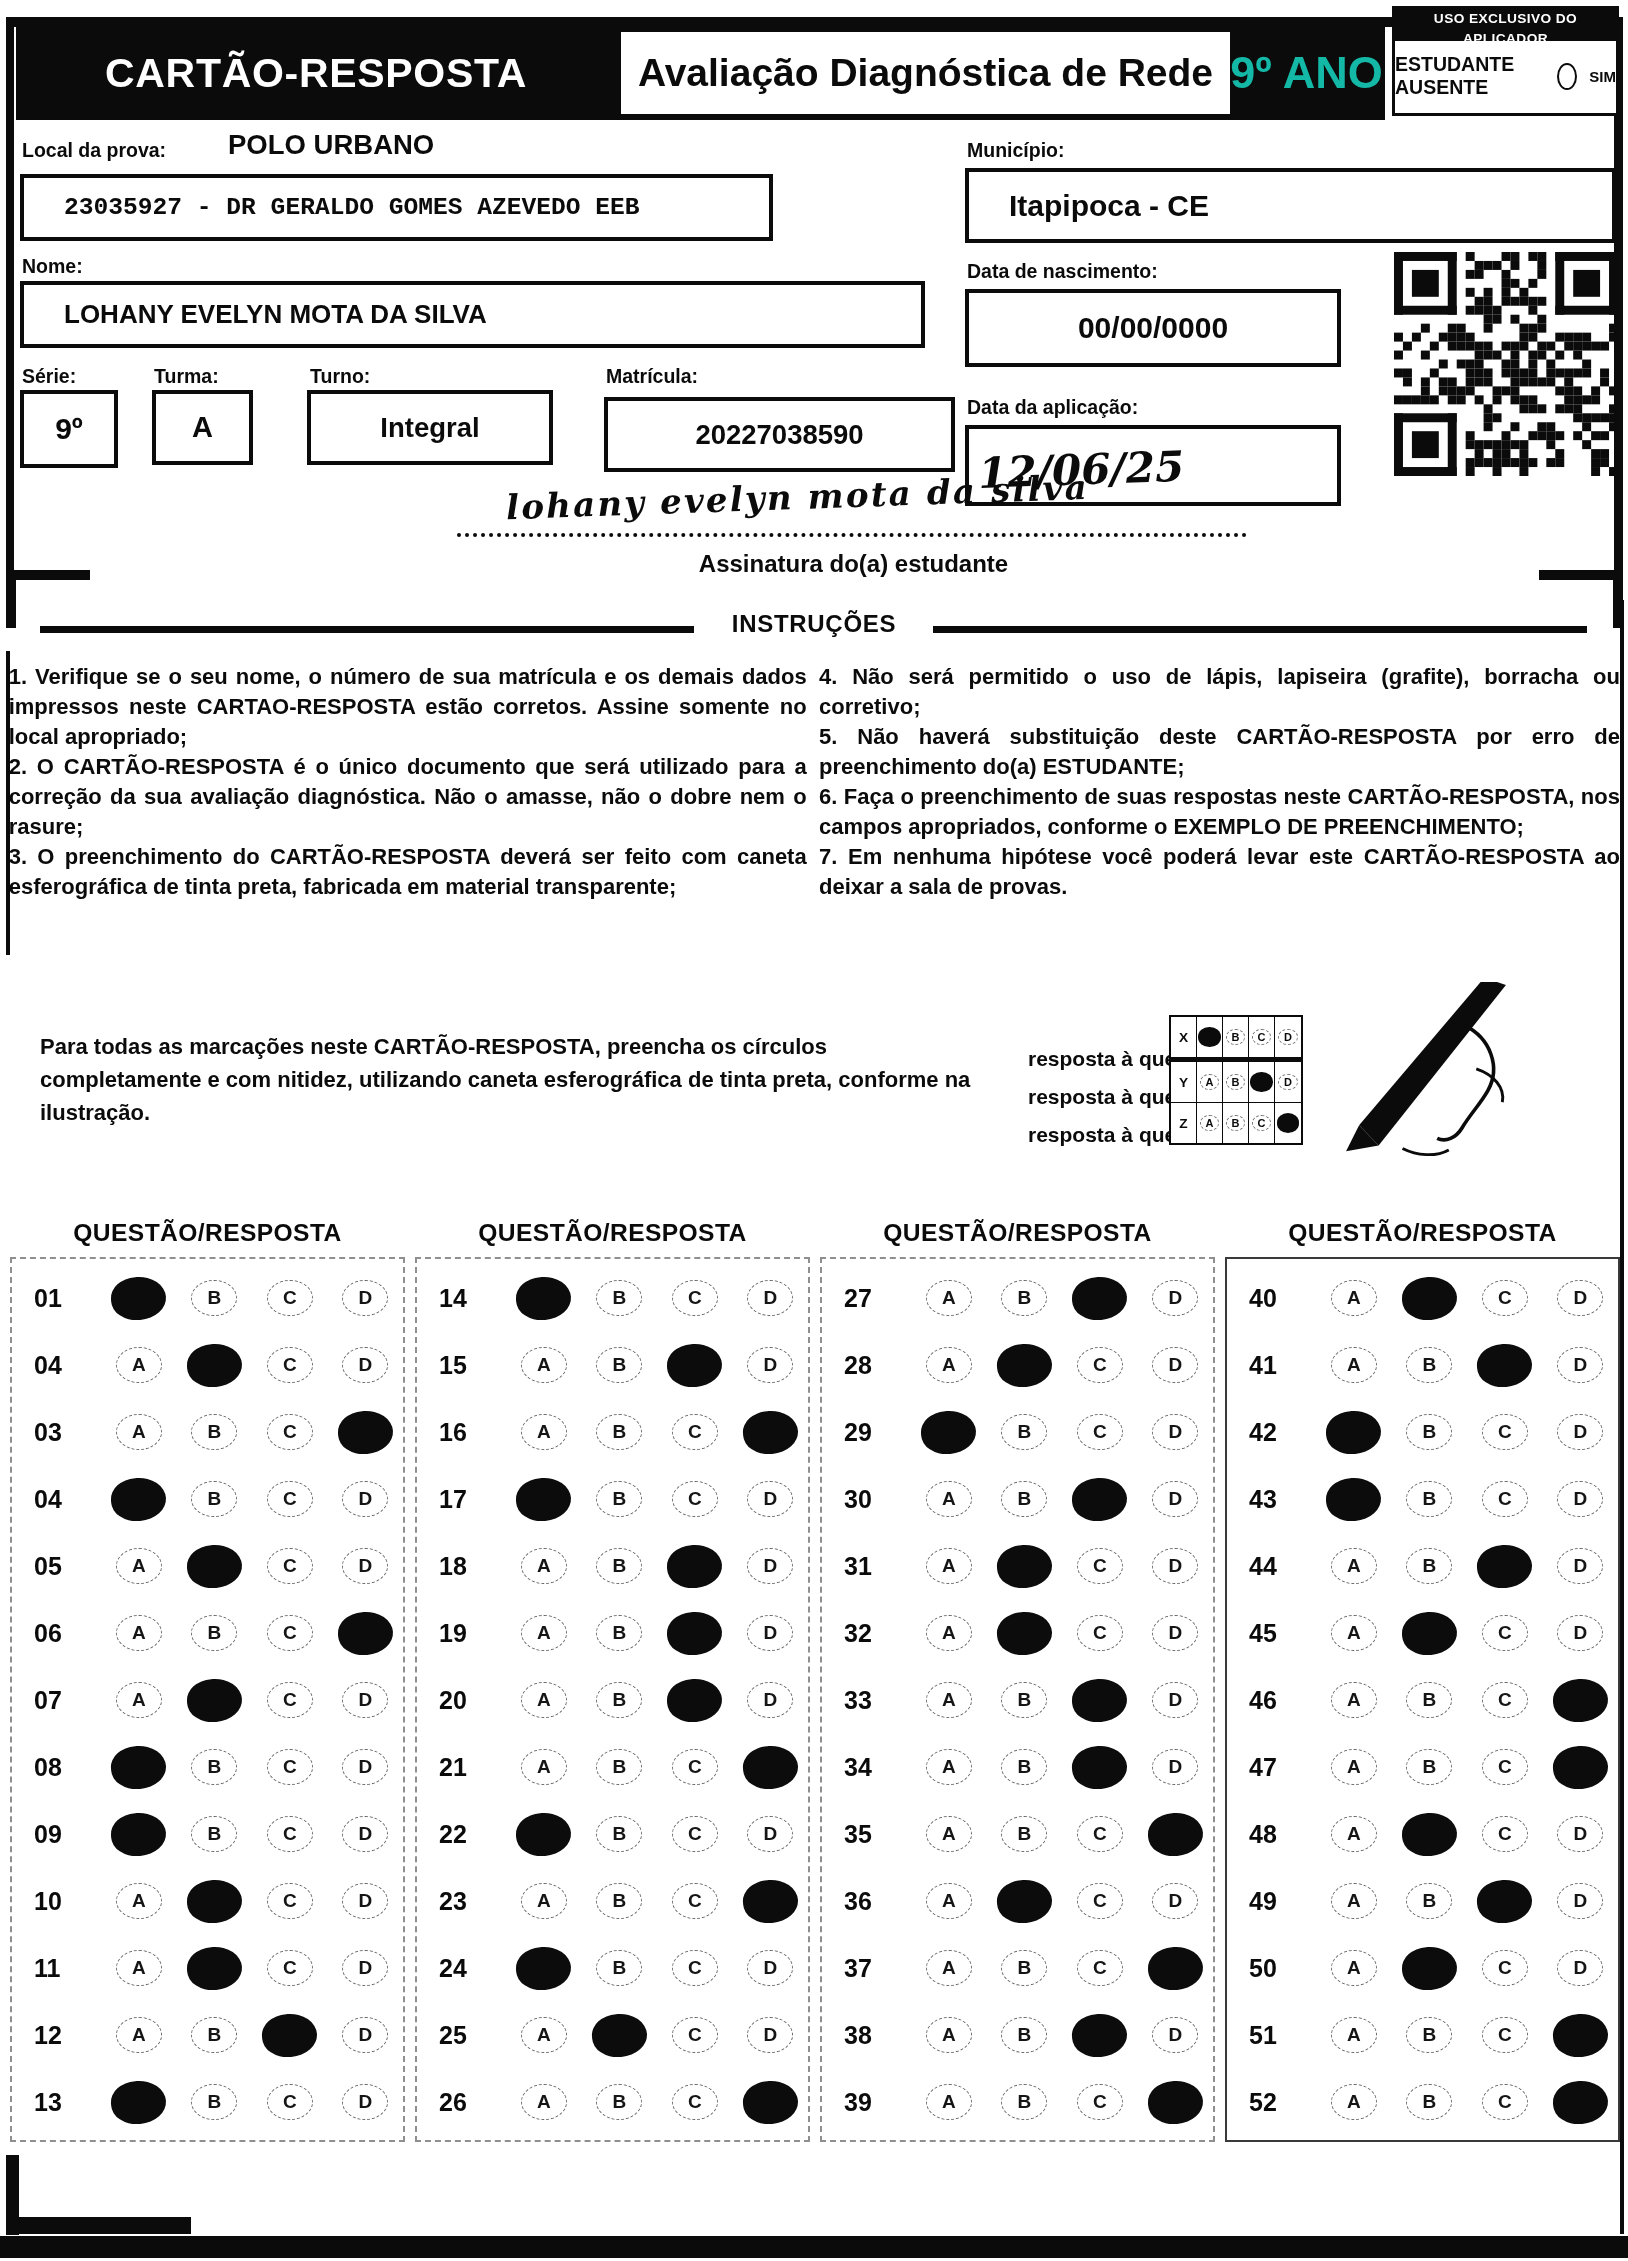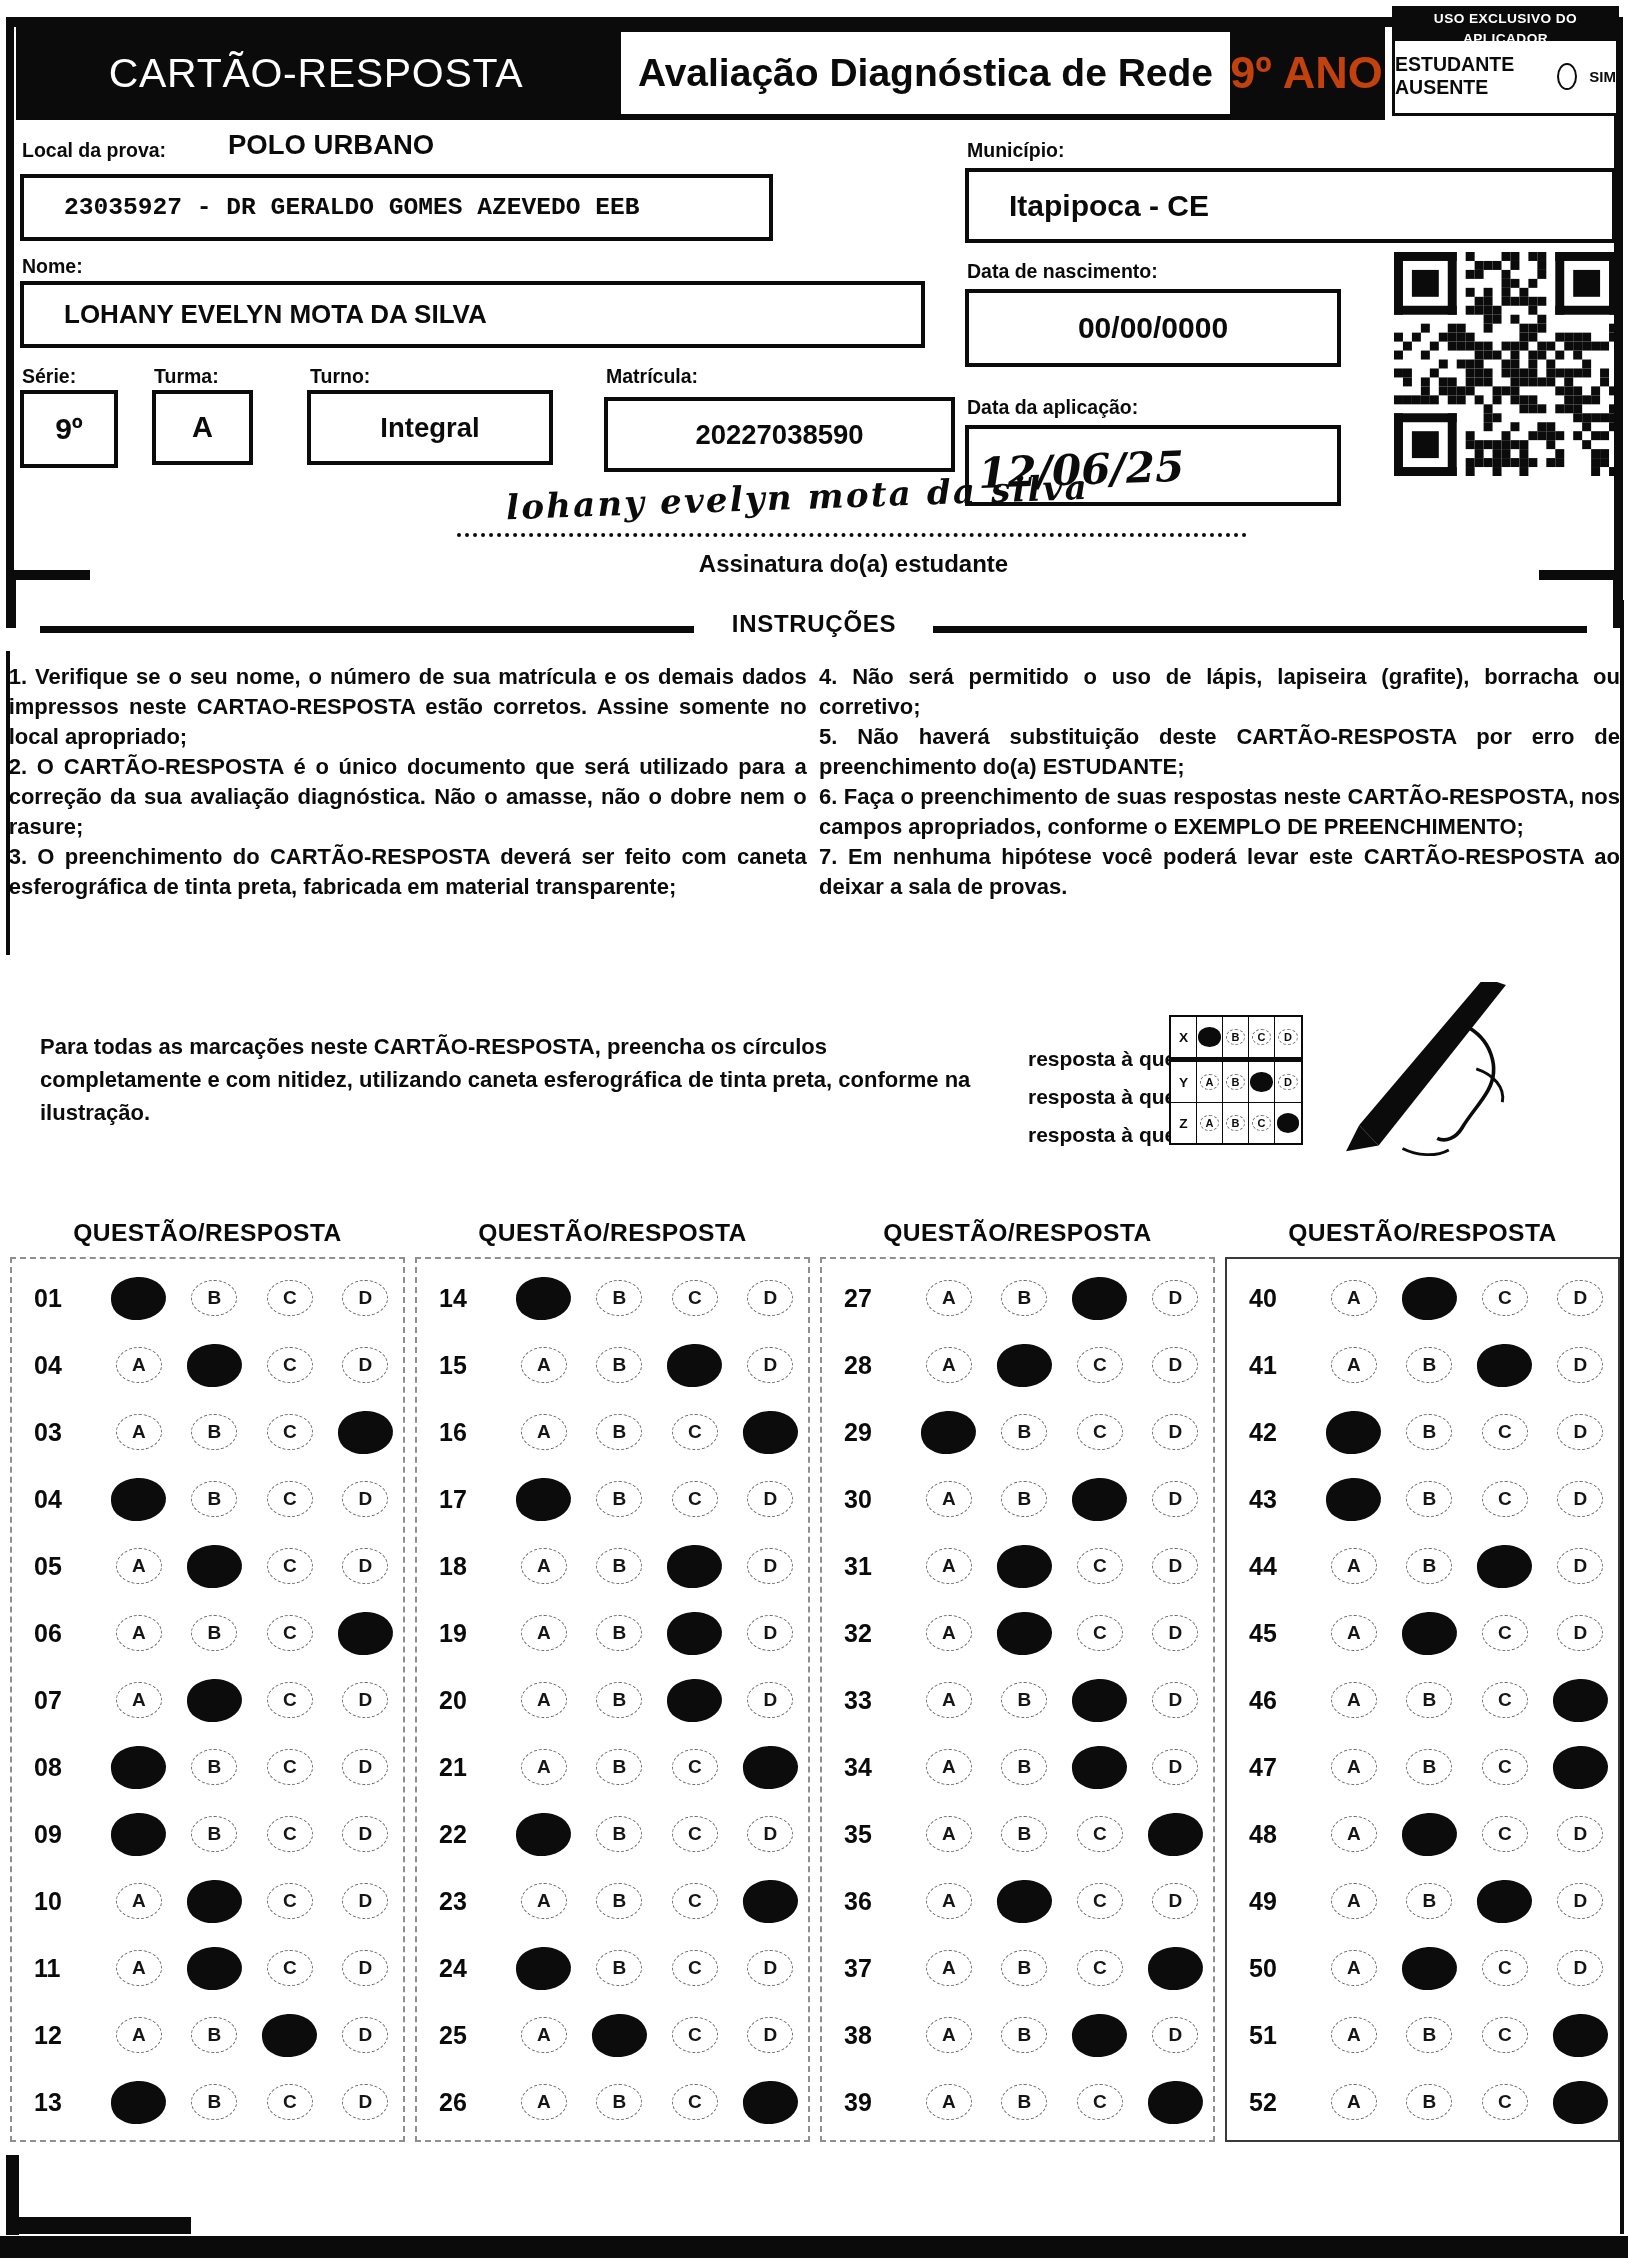--- a/index.html
+++ b/index.html
@@ -15,26 +15,26 @@
   .side-line-r{left:1620px;top:600px;width:4.3px;height:1634px;background:#0b0b0b;}
   .brk-h{width:84px;height:10px;background:#0b0b0b;top:570px;}
   .brk-v{width:10px;height:58px;background:#0b0b0b;top:570px;}
   .blc-v{left:5.8px;top:2155px;width:13px;height:80px;background:#0b0b0b;}
   .blc-h{left:5.8px;top:2217px;width:185px;height:17.4px;background:#0b0b0b;}
   .bottom-bar{left:0;top:2236px;width:1628px;height:22px;background:#0b0b0b;}
 
   
   .hdr-bar{left:16px;top:26px;width:1369px;height:94px;background:#0b0b0b;}
   .hdr-title{position:absolute;left:0;top:0;width:600px;height:94px;display:flex;align-items:center;
-             justify-content:center;color:#fff;font-size:41px;font-weight:400;letter-spacing:0.7px;}
+             justify-content:center;color:#fff;font-size:41px;font-weight:700;letter-spacing:0.7px;}
   .hdr-sub-box{position:absolute;left:605px;top:5.8px;width:609px;height:82px;background:#fff;
                display:flex;align-items:center;justify-content:center;}
   .hdr-sub-box span{font-size:39px;font-weight:700;}
   .hdr-grade{position:absolute;left:1213px;top:0;width:155px;height:94px;display:flex;align-items:center;
-             justify-content:center;color:#c2410c;font-size:45px;font-weight:700;}
+             justify-content:center;color:#14b8a6;font-size:45px;font-weight:700;}
   .aplicador{left:1392px;top:5.8px;width:227px;height:110px;border:3.6px solid #0b0b0b;background:#fff;box-sizing:border-box;}
   .ap-head{background:#0b0b0b;color:#fff;font-size:13.7px;font-weight:700;text-align:center;
            height:32px;line-height:20px;letter-spacing:0.4px;}
   .ap-body{height:71px;display:flex;align-items:center;justify-content:center;gap:12px;}
   .ap-label{font-size:19.5px;font-weight:700;}
   .ap-circle{width:27.5px;height:27.5px;border:2.9px solid #0b0b0b;border-radius:50%;box-sizing:border-box;}
   .ap-sim{font-size:15px;font-weight:700;}
 
   
   .lbl{font-size:19.5px;font-weight:700;}

